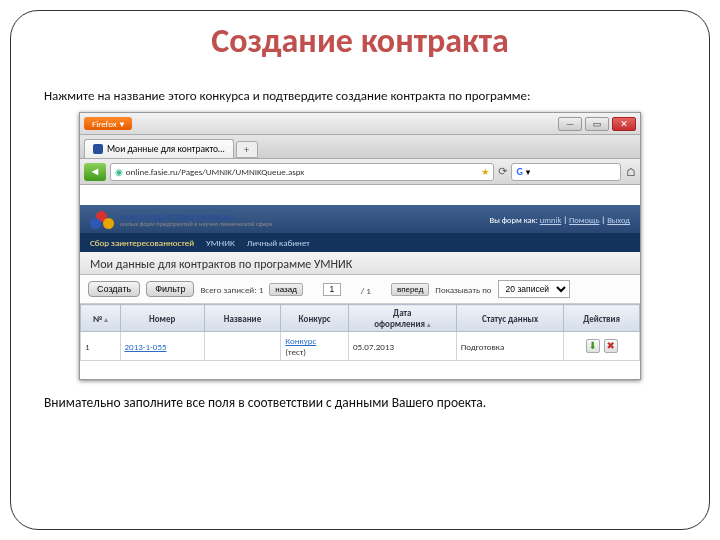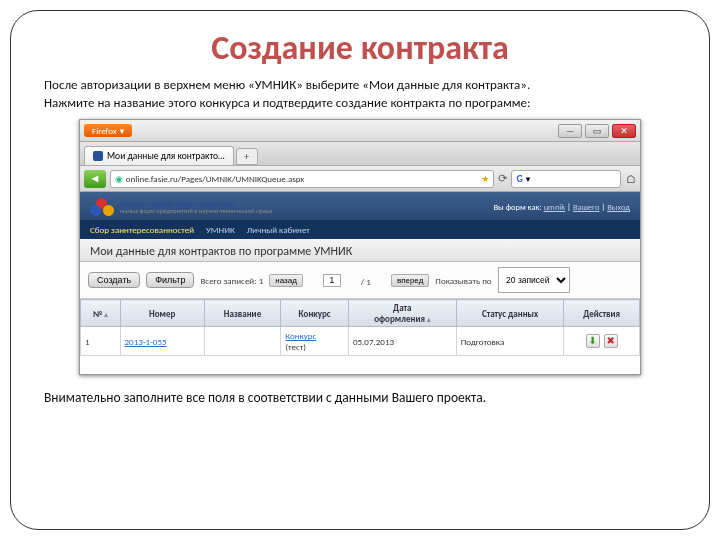--- a/index.html
+++ b/index.html
@@ -1,18 +1,18 @@
 <!DOCTYPE html>
 <html><head>
 <meta charset="utf-8">
 <style>
 * { margin: 0; padding: 0; box-sizing: border-box; }
 body { font-family: Calibri, Arial, sans-serif; background: #fff; width: 720px; height: 540px; position: relative; }
 .slide-border { position: absolute; inset: 10px; border: 1.5px solid #333; border-radius: 28px; }
-.slide { position: relative; padding: 25px 44px; width: 720px; height: 540px; }
+.slide { position: relative; padding: 18px 44px; width: 720px; height: 540px; }
 h1 { color: #c0504d; font-size: 34px; font-weight: bold; text-align: center; margin: 2px 0 8px; }
 .intro { font-size: 13px; color: #111; line-height: 1.35; margin-bottom: 8px; }
 .outro { font-size: 13.5px; color: #111; margin-top: 14px; }
 
 .browser { width: 562px; margin: 0 auto; box-shadow: 0 1px 4px rgba(0,0,0,0.5); background: #fff; border: 1px solid #999; }
 
 .titlebar { background: linear-gradient(#f3f3f3,#dadada); height: 22px; display: flex; align-items: center; padding: 0 4px; border-bottom: 1px solid #aaa; }
 .ff { background: linear-gradient(#ff8a2a,#e55b00); color: #fff; font-size: 9px; padding: 1px 8px; border-radius: 3px; display: inline-flex; align-items: center; gap: 3px; }
 .winbtns { margin-left: auto; display: flex; gap: 3px; }
 .wbtn { width: 24px; height: 14px; border-radius: 2px; font-size: 9px; color: #333; display: flex; align-items: center; justify-content: center; background: linear-gradient(#f0f0f0,#ccc); border: 1px solid #999; }
@@ -26,60 +26,60 @@
 .navarrow { width: 22px; height: 18px; background: linear-gradient(#8fcf5a,#3f9a1a); border-radius: 3px; color: #fff; font-size: 11px; display: flex; align-items: center; justify-content: center; }
 .url { flex: 1; background: #fff; border: 1px solid #aaa; border-radius: 3px; height: 18px; font-size: 9px; padding: 0 4px; display: flex; align-items: center; color: #333; overflow: hidden; }
 .url .globe { color: #3b8; margin-right: 3px; }
 .url .star { margin-left: auto; color: #e8a400; }
 .reload { color: #555; font-size: 11px; }
 .search { width: 110px; background: #fff; border: 1px solid #aaa; border-radius: 3px; height: 18px; font-size: 9px; display: flex; align-items: center; padding: 0 4px; gap: 3px; }
 .g { font-weight: bold; font-size: 10px; }
 .g span:nth-child(1){color:#2962ff}.g span:nth-child(2){color:#d32f2f}.g span:nth-child(3){color:#fbc02d}.g span:nth-child(4){color:#2962ff}.homebtn{font-size:12px;color:#555}
 
 .page { background: #fff; font-size: 10px; }
-.fund { display: flex; align-items: center; gap: 6px; padding: 6px 10px 4px; }
+.fund { display: flex; align-items: center; gap: 6px; padding: 6px 10px 4px; margin-top: 20px; }
 .tricircle { position: relative; width: 24px; height: 18px; }
 .tricircle .c { position: absolute; width: 11px; height: 11px; border-radius: 50%; }
 .tricircle .c1 { background: #d93030; left: 6px; top: 0; }
 .tricircle .c2 { background: #2e58b5; left: 0; bottom: 0; }
 .tricircle .c3 { background: #e8a400; right: 0; bottom: 0; }
 .fundtxt { color: #2a4f9a; font-size: 8.5px; font-weight: bold; line-height: 1; }
 .fundtxt small { display: block; color: #888; font-size: 6.5px; font-weight: normal; }
 .welcome { margin-left: auto; font-size: 8.5px; color: #fff; white-space: nowrap; }
 .welcome a { color: #bcd0ef; text-decoration: underline; }
 .topband { background: linear-gradient(#3f618f,#1a3560); color: #fff; }
 .menu { background: #13335c; color: #fff; display: flex; gap: 12px; padding: 4px 10px; font-size: 9px; font-weight: normal; }
 .menu span { color: #bcd0ef; }
 .menu .active { color: #ffe27a; }
 .pagetitle { background: linear-gradient(#f5f5f5,#e2e2e2); padding: 5px 10px 3px; font-size: 12px; color: #333; border-bottom: 1px solid #bbb; }
 .toolbar { display: flex; align-items: center; gap: 6px; padding: 5px 8px; font-size: 9px; color: #444; background: #fcfcfc; border-bottom: 1px solid #ccc; }
 .bbtn { background: linear-gradient(#f4f4f4,#d4d4d4); border: 1px solid #999; border-radius: 4px; padding: 2px 8px; font-size: 9px; cursor: pointer; }
 .pager { display: flex; align-items: flex-end; gap: 20px; }
 .pageinput { width: 18px; height: 13px; border: 1px solid #aaa; text-align: center; font-size: 8.5px; }
 .pgbtn { background: linear-gradient(#f0f0f0,#d6d6d6); border: 1px solid #aaa; border-radius: 2px; font-size: 8px; padding: 1px 5px; }
-.sel { border: 1px solid #aaa; font-size: 8.5px; padding: 0 3px; height: 26px; background: #fff; text-align: right; }
+.sel { border: 1px solid #aaa; font-size: 8.5px; padding: 0 3px; height: 18px; background: #fff; }
 
 .grid { width: 100%; border-collapse: collapse; font-size: 9px; }
 .grid th { background: linear-gradient(#eef2f7,#d5dde8); border: 1px solid #b3bdc9; padding: 2px 4px; color: #334; font-weight: bold; text-align: center; }
 .grid th .sort { font-size: 7px; color: #889; margin-left: 2px; }
 .grid td { border: 1px solid #cfd4da; padding: 3px 4px; color: #333; background: #fff; }
 .grid a { color: #2a6dc9; text-decoration: underline; }
 .actions { display: flex; gap: 4px; justify-content: center; }
 .aicon { width: 14px; height: 14px; border: 1px solid #aaa; border-radius: 2px; background: linear-gradient(#fafafa,#e0e0e0); font-size: 10px; display: flex; align-items: center; justify-content: center; line-height: 1; }
 .aicon.save { color: #3a9a1a; }
 .aicon.del { color: #c62f2f; }
 .bot { height: 18px; background: #fff; }
 .favicon { width: 10px; height: 10px; background: #2a4f9a; border-radius: 2px; display: inline-block; }
 </style>
 </head>
 <body>
 <div class="slide-border"></div>
 <div class="slide">
 <h1>Создание контракта</h1>
-<p class="intro"><span>После авторизации в верхнем меню «УМНИК» выберите «Мои данные для контракта».</span><br><span>Нажмите на название этого конкурса и подтвердите создание контракта по программе:</span></p>
+<p class="intro"><br><span>Нажмите на название этого конкурса и подтвердите создание контракта по программе:</span></p>
 
 <div class="browser">
   <div class="titlebar">
     <span class="ff">
           <span>Firefox</span>
           <span>▾</span>
         </span>
     <div class="winbtns">
       <span class="wbtn">—</span>
       <span class="wbtn">▭</span>
@@ -110,21 +110,21 @@
 
   <div class="page">
     <div class="topband">
       <div class="fund">
         <span class="tricircle">
               <span class="c c1"></span>
               <span class="c c2"></span>
               <span class="c c3"></span>
             </span>
         <span class="fundtxt"><span>ФОНД СОДЕЙСТВИЯ РАЗВИТИЮ</span><small>малых форм предприятий в научно-технической сфере</small></span>
-        <span class="welcome"><span>Вы форм как:</span> <a>umnik</a> | <a>Вашего</a> | <a>Выход</a></span>
+        <span class="welcome"><span>Вы форм как:</span> <a>umnik</a> | <a>Помощь</a> | <a>Выход</a></span>
       </div>
       <div class="menu">
         <span class="active">Сбор заинтересованностей</span>
         <span>УМНИК</span>
         <span>Личный кабинет</span>
       </div>
     </div>
     <div class="pagetitle">Мои данные для контрактов по программе УМНИК</div>
     <div class="toolbar">
       <button class="bbtn">Создать</button>

